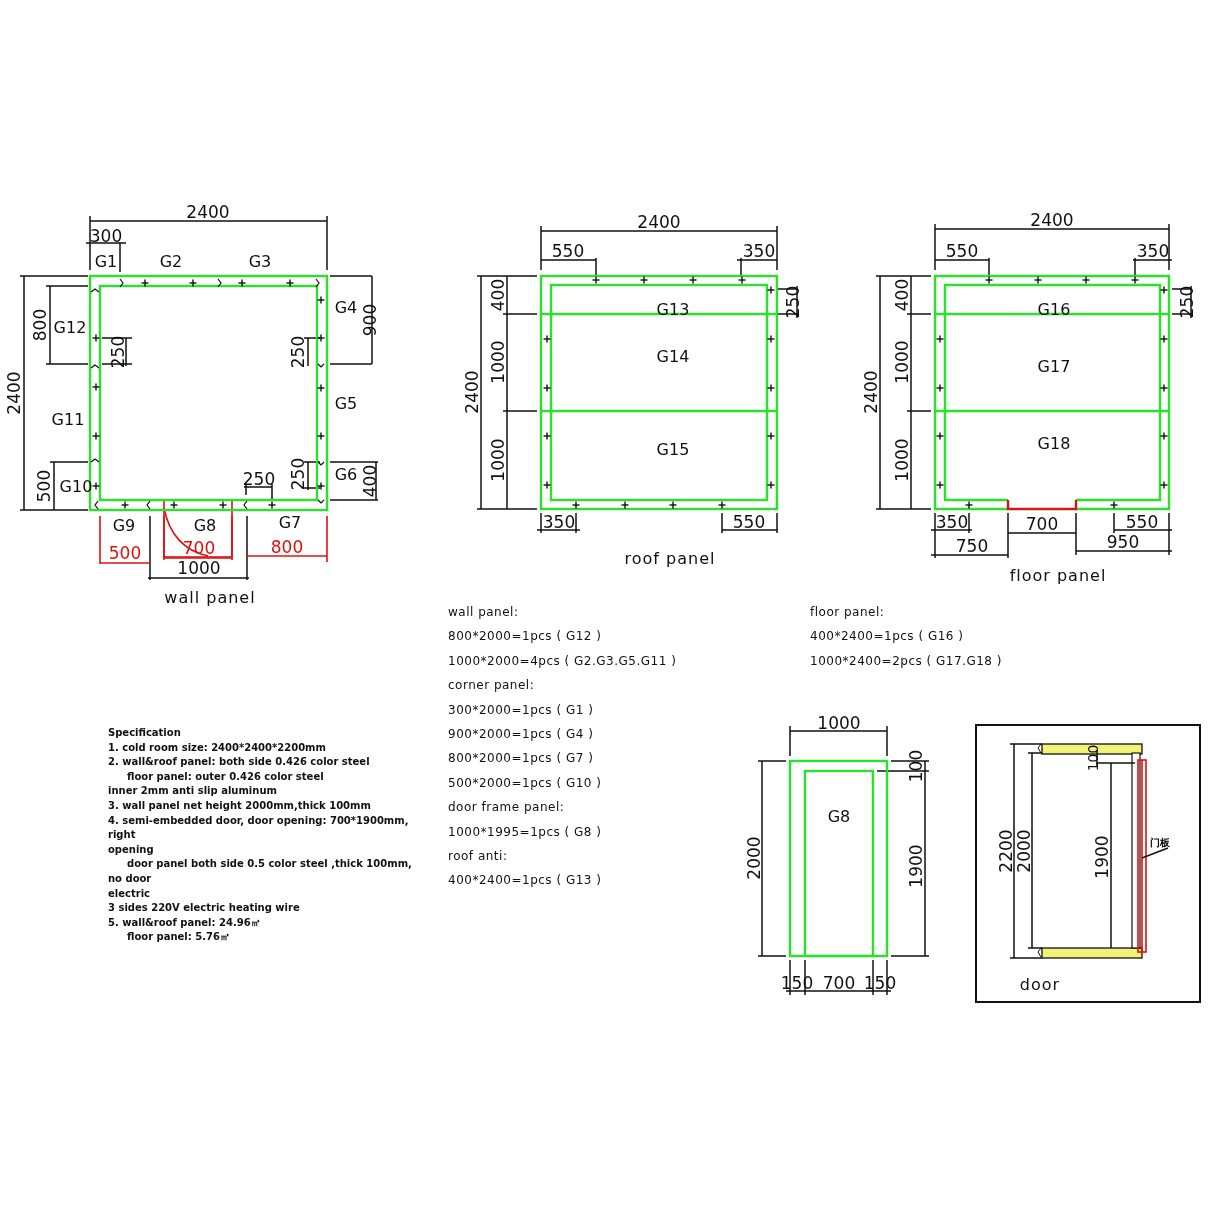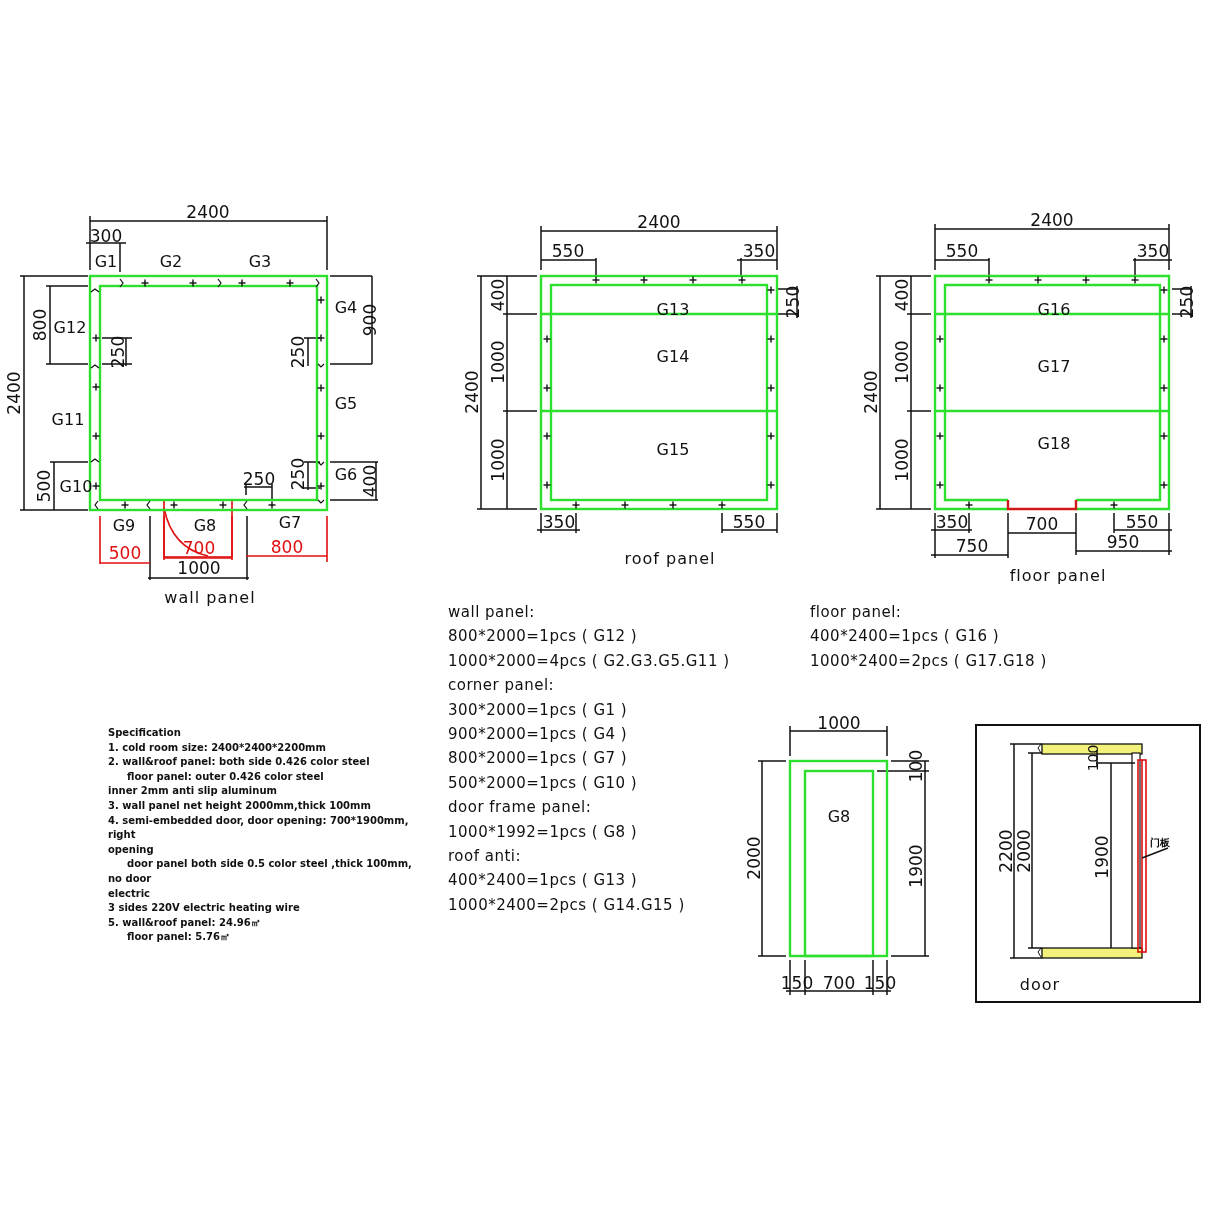--- a/index.html
+++ b/index.html
@@ -3,21 +3,21 @@
 <meta charset="utf-8">
 <style>
   html, body { margin: 0; padding: 0; background: #ffffff; }
   body { width: 1214px; height: 1214px; position: relative; overflow: hidden;
          font-family: "DejaVu Sans", sans-serif; color: #111; }
   svg { position: absolute; left: 0; top: 0; }
   .dim { font-family: "DejaVu Sans", sans-serif; font-size: 17px; fill: #111; }
   .lbl { font-family: "DejaVu Sans", sans-serif; font-size: 16px; fill: #111; }
   .red { fill: #e01010; }
   .cap { font-family: "DejaVu Sans", sans-serif; font-size: 16px; fill: #111; letter-spacing: 1px; }
-  .list { position: absolute; font-family: "DejaVu Sans", sans-serif; font-size: 15px;
+  .list { position: absolute; font-family: "DejaVu Sans", sans-serif; font-size: 12px;
           line-height: 24.4px; color: #111; letter-spacing: 0.5px; }
   .list div { white-space: nowrap; }
   .spec { position: absolute; left: 108px; top: 726px; font-family: "DejaVu Sans", sans-serif;
           font-size: 10px; font-weight: bold; line-height: 14.6px; color: #111; }
   .spec div { white-space: nowrap; }
   .ind { padding-left: 19px; }
   .door-box { position: absolute; left: 975px; top: 724px; width: 226px; height: 279px;
               border: 2px solid #111; box-sizing: border-box; }
 </style>
 </head>
@@ -358,24 +358,23 @@
 <div class="list" style="left:448px; top:600px;">
   <div>wall panel:</div>
   <div>800*2000=1pcs ( G12 )</div>
   <div>1000*2000=4pcs ( G2.G3.G5.G11 )</div>
   <div>corner panel:</div>
   <div>300*2000=1pcs ( G1 )</div>
   <div>900*2000=1pcs ( G4 )</div>
   <div>800*2000=1pcs ( G7 )</div>
   <div>500*2000=1pcs ( G10 )</div>
   <div>door frame panel:</div>
-  <div>1000*1992=1pcs ( G8 )</div>
+  <div>1000*1995=1pcs ( G8 )</div>
   <div>roof anti:</div>
   <div>400*2400=1pcs ( G13 )</div>
-  <div>1000*2400=2pcs ( G14.G15 )</div>
 </div>
 
 <div class="list" style="left:810px; top:600px;">
   <div>floor panel:</div>
   <div>400*2400=1pcs ( G16 )</div>
   <div>1000*2400=2pcs ( G17.G18 )</div>
 </div>
 
 <div class="spec">
   <div>Specification</div>

